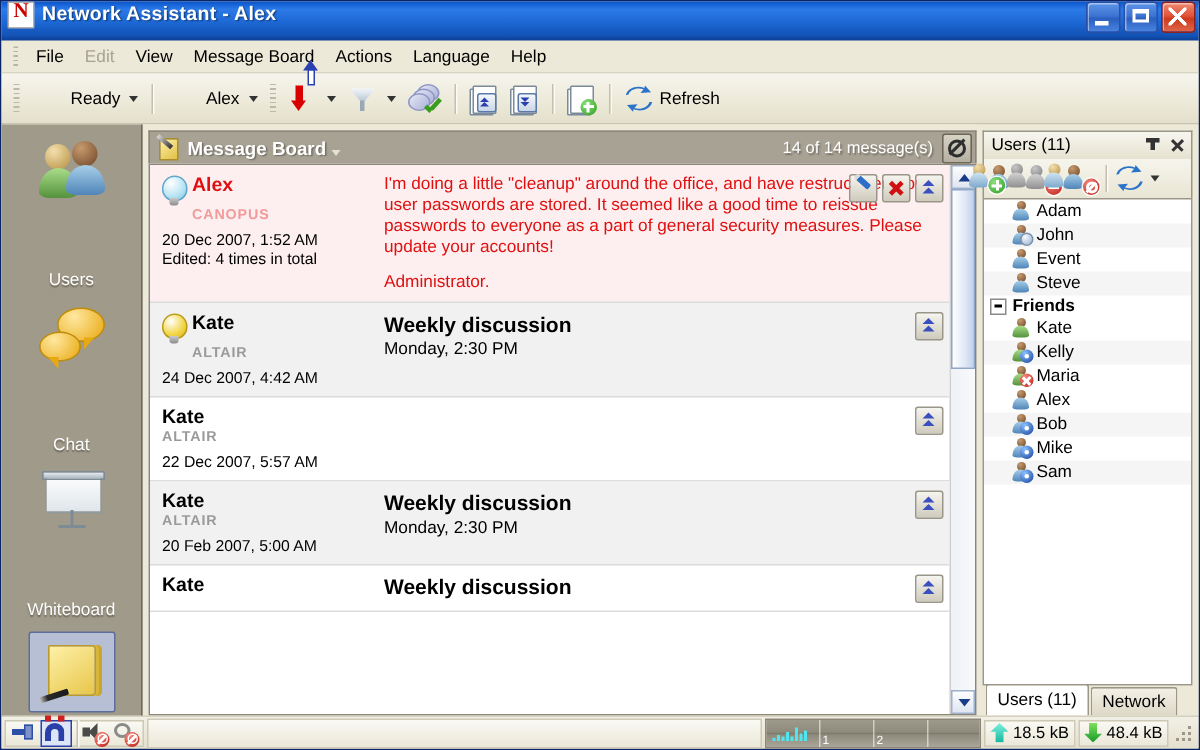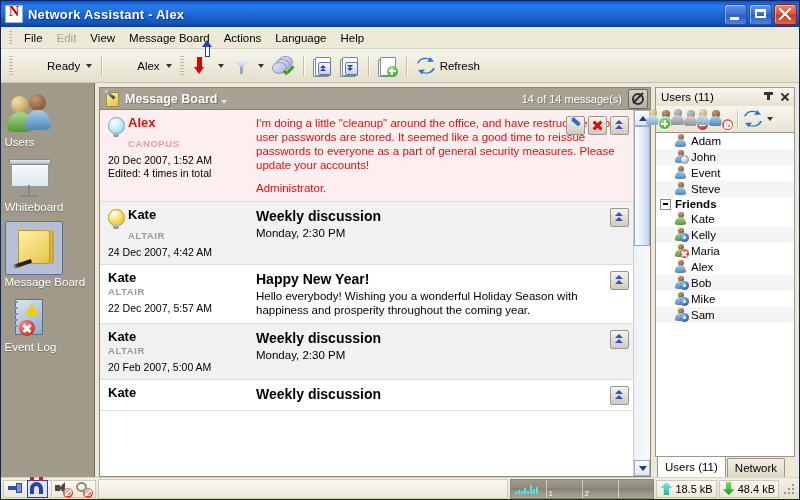--- a/index.html
+++ b/index.html
@@ -14,21 +14,21 @@
     position:absolute;left:0;top:0;width:800px;height:500px;
     box-sizing:border-box;
     background:#ece9d8;
     border:1px solid #0a246a;
     display:flex;flex-direction:column;
   }
   
   .titlebar{
     height:26px;flex:0 0 26px;
     background:linear-gradient(to bottom,#0a56c8 0%,#1763d8 8%,#2b7ae8 20%,#1c67d4 55%,#1252b4 88%,#0b3f96 100%);
-    display:flex;align-items:center;padding:0 2px 0 4px;position:relative;
+    display:flex;align-items:flex-start;padding:0 2px 0 4px;position:relative;
   }
   .title-icon{
     width:16px;height:16px;margin-right:5px;flex:0 0 16px;
     background:#fff;border:1px solid #b0b0b0;border-radius:1px;
     position:relative;overflow:hidden;
   }
   .title-icon::after{
     content:"N";position:absolute;left:0;right:0;top:-2px;
     font:bold 14px "Liberation Serif",serif;color:#cc0000;text-align:center;
   }
@@ -145,21 +145,21 @@
   .refresh svg{position:absolute;left:0;top:0;}
   
   .body{flex:1;display:flex;min-height:0;background:#ece9d8;}
   
   .leftnav{
     flex:0 0 93px;background:#a09a8a;
     border-right:1px solid #6f6a5e;
     display:flex;flex-direction:column;align-items:center;padding-top:6px;
     overflow:hidden;position:relative;
   }
-  .nav-item{width:86px;display:flex;flex-direction:column;align-items:flex-start;margin-bottom:4px;cursor:default;padding:2px 0;}
+  .nav-item{width:86px;display:flex;flex-direction:column;align-items:center;margin-bottom:4px;cursor:default;padding:2px 0;gap:45px;}
   .nav-item .navicon{width:48px;height:44px;position:relative;display:flex;align-items:center;justify-content:center;}
   .nav-item .navlbl{color:#fff;font-size:11.5px;margin-top:1px;text-shadow:0 1px 1px rgba(0,0,0,.35);}
   .nav-item.active .navicon{background:#b7bfd4;border:1px solid #5c6f9a;border-radius:2px;width:56px;height:52px;}
   
   .duo{position:relative;width:44px;height:38px;}
   .duo .p{position:absolute;width:26px;height:36px;}
   .duo .p .h{position:absolute;left:50%;top:0;width:17px;height:17px;margin-left:-8.5px;border-radius:50%;}
   .duo .p .b{position:absolute;left:50%;bottom:0;width:26px;height:20px;margin-left:-13px;border-radius:50% 50% 30% 30%/75% 75% 18% 18%;}
   .duo .p1{left:0;top:2px;}
   .duo .p1 .h{background:radial-gradient(circle at 35% 28%,#f3dfae,#b48e3e);}
@@ -488,20 +488,29 @@
               <span class="p p2">
                 <span class="h"></span>
                 <span class="b"></span>
               </span>
             </span>
         </div>
         <div class="navlbl">Users</div>
       </div>
       <div class="nav-item">
         <div class="navicon">
+          <span class="chat">
+              <span class="cb cb1"></span>
+              <span class="cb cb2"></span>
+            </span>
+        </div>
+        <div class="navlbl">Chat</div>
+      </div>
+      <div class="nav-item">
+        <div class="navicon">
           <span class="wb">
               <span class="scr"></span>
               <span class="bar"></span>
               <span class="leg"></span>
               <span class="leg2"></span>
             </span>
         </div>
         <div class="navlbl">Whiteboard</div>
       </div>
       <div class="nav-item active">
@@ -586,24 +595,20 @@
             </div>
           </div>
 
           <div class="msg">
             <div class="mleft">
               <div class="mname-row" style="padding-left:0">
                 <span class="mname">Kate</span>
               </div>
               <div class="mhost" style="margin-left:0">ALTAIR</div>
               <div class="mdate">22 Dec 2007,  5:57 AM</div>
-            </div>
-            <div class="mbody">
-              <div class="msubj">Happy New Year!</div>
-              <div class="mtext">Hello everybody! Wishing you a wonderful Holiday Season with happiness and prosperity throughout the coming year.</div>
             </div>
             <div class="mactions">
               <span class="mbtn up"></span>
             </div>
           </div>
 
           <div class="msg alt">
             <div class="mleft">
               <div class="mname-row" style="padding-left:0">
                 <span class="mname">Kate</span>

